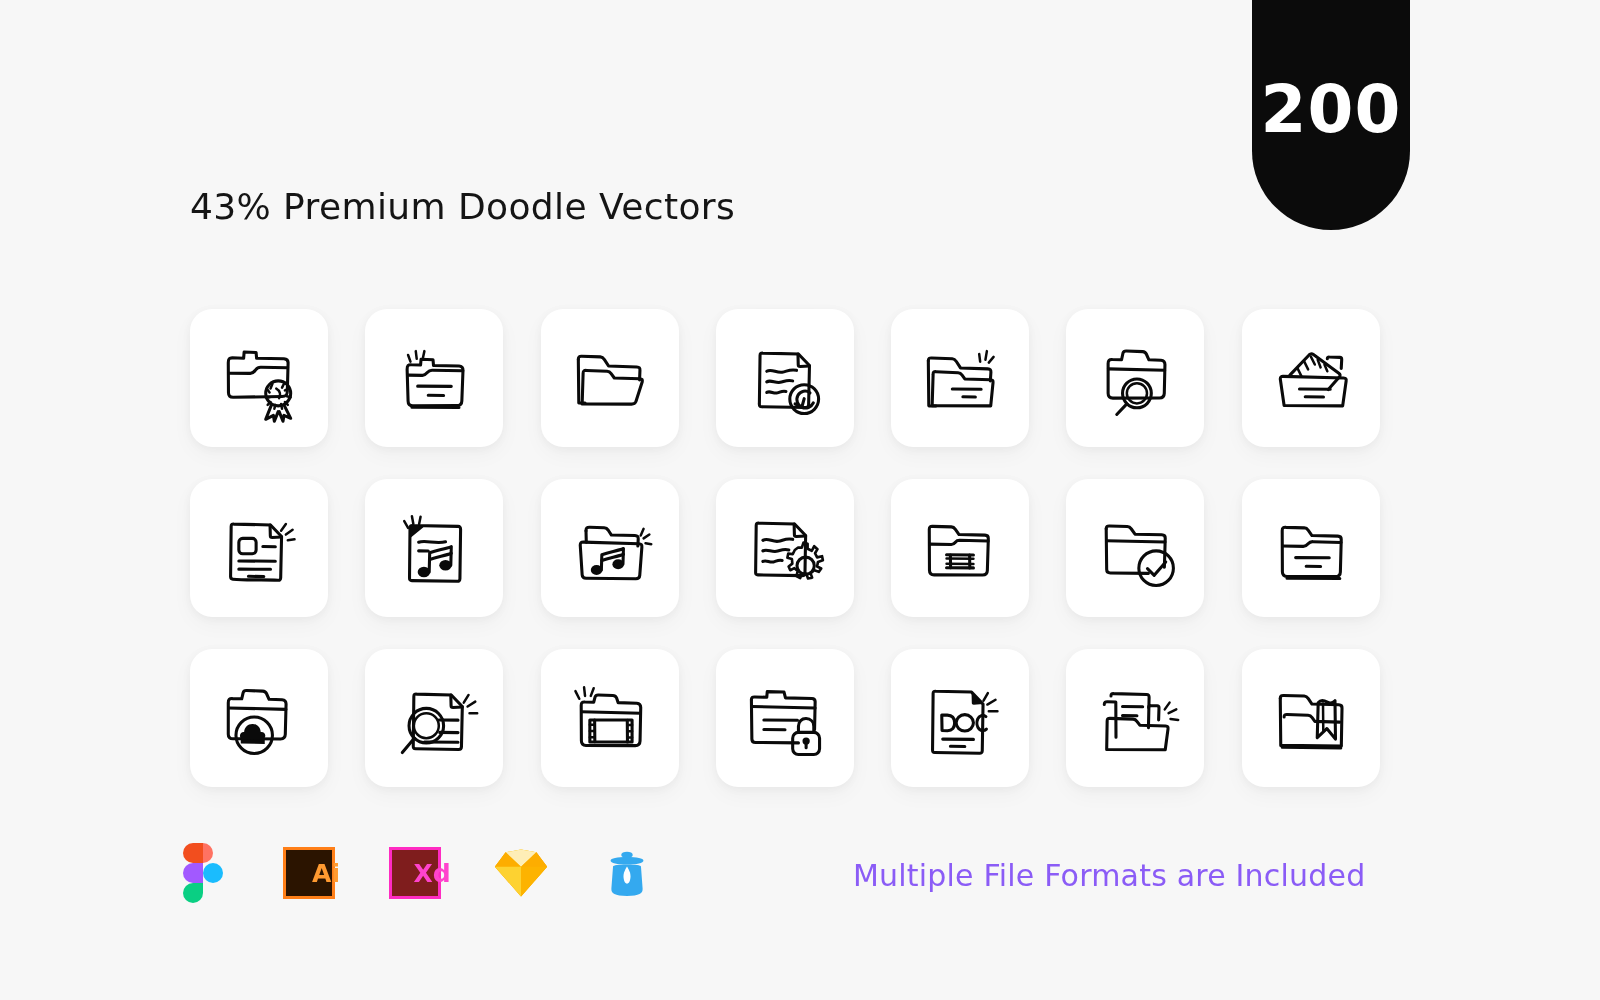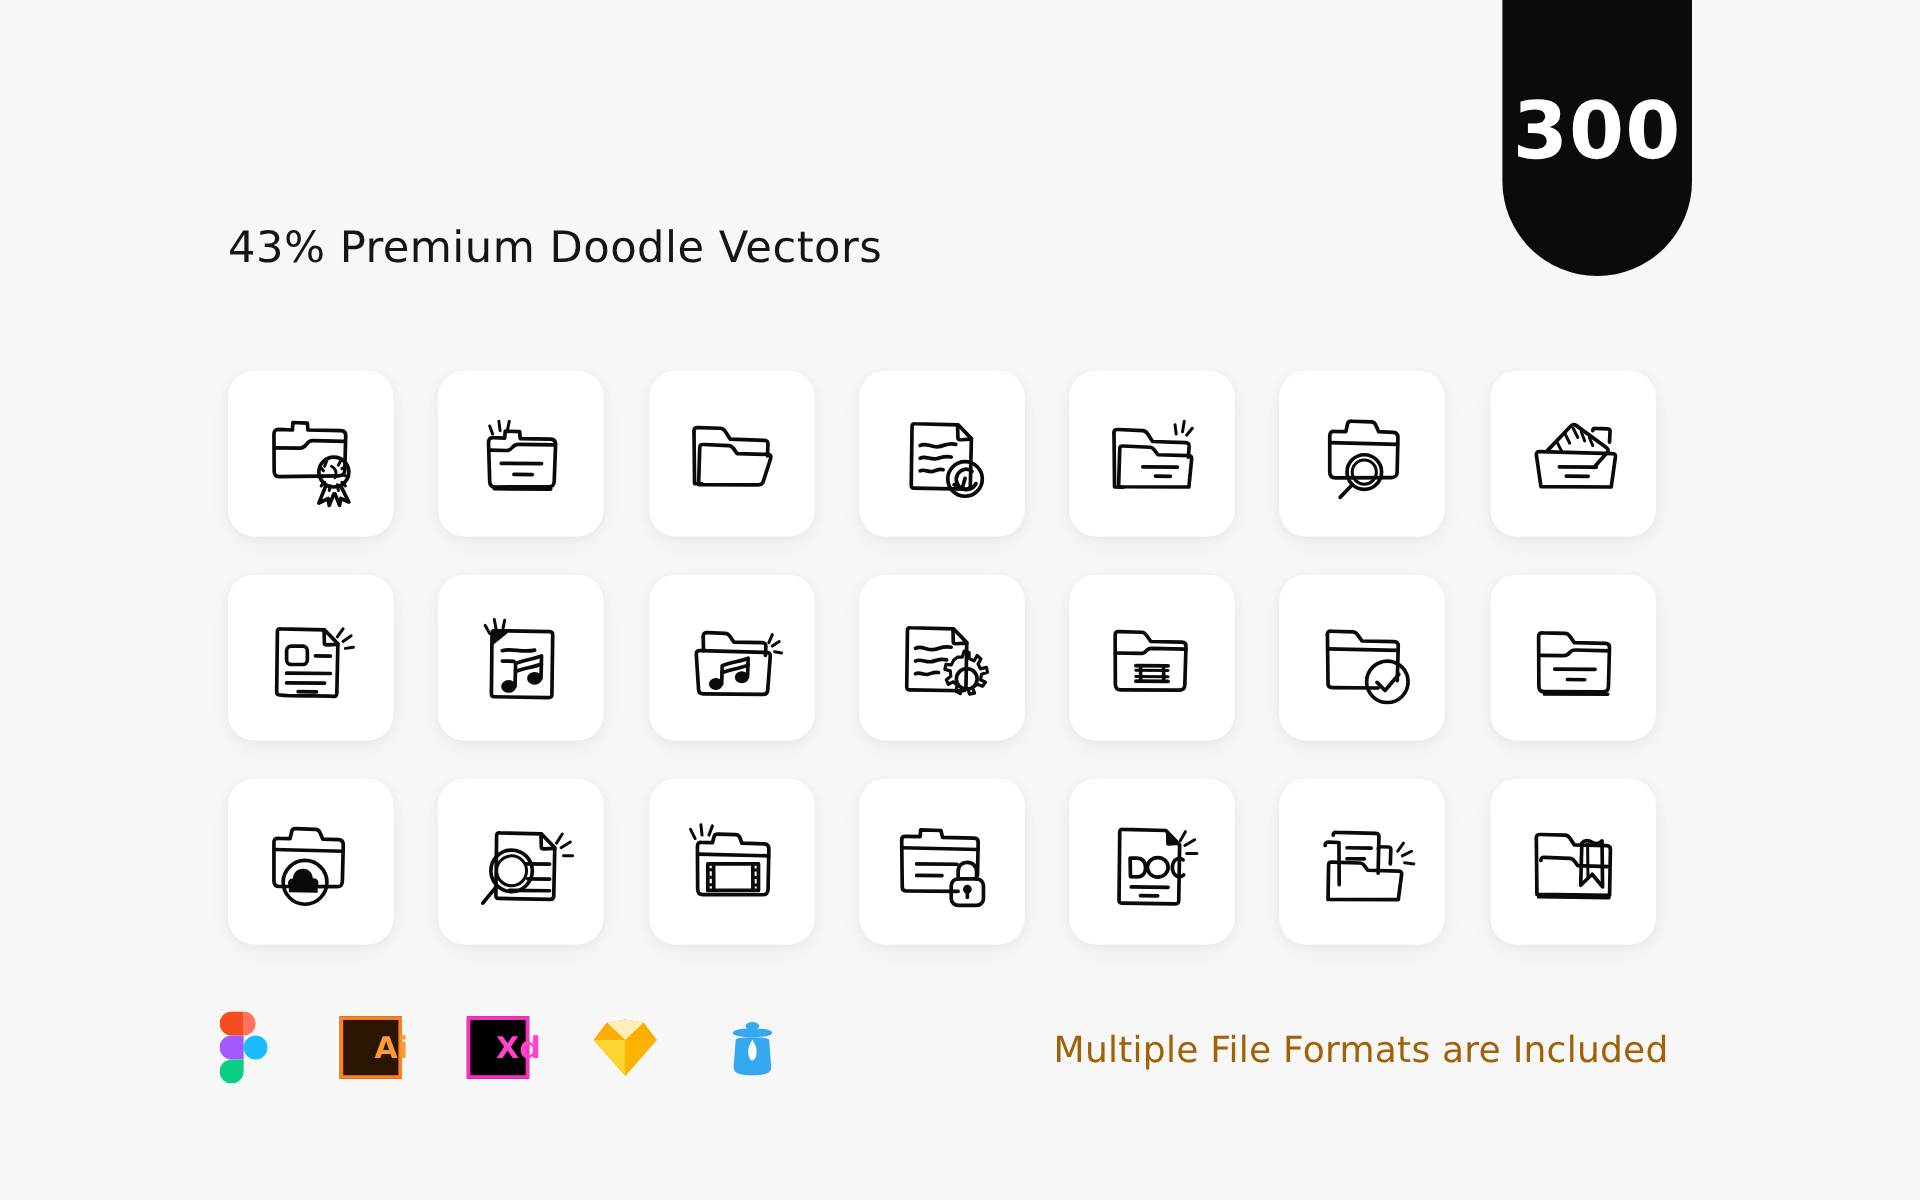--- a/index.html
+++ b/index.html
@@ -73,38 +73,37 @@
   .ink-fill{fill:#0a0a0a;stroke:none;}
 
   
   .footer{
     position:absolute;left:175px;top:845px;
     display:flex;align-items:center;gap:50px;
   }
   .logo{width:56px;height:56px;display:flex;align-items:center;justify-content:center;}
   .footer-note{
     position:absolute;left:853px;top:858px;
-    font-size:30px;color:#a16207;letter-spacing:.2px;
+    font-size:30px;color:#8b5cf6;letter-spacing:.2px;
     font-family:"DejaVu Sans","Liberation Sans",sans-serif;
-    margin-left:25px;
   }
   .adobe-tile{
     width:52px;height:52px;display:flex;align-items:center;justify-content:center;
     font-weight:700;font-size:25px;line-height:1;padding-left:34px;
   }
   .ai-tile{background:#2b1400;border:3px solid #ff7f18;color:#ff9a30;}
-  .xd-tile{background:#000000;border:3px solid #ff2bc2;color:#ff43cd;justify-content:center;}
+  .xd-tile{background:#7f1d1d;border:3px solid #ff2bc2;color:#ff43cd;justify-content:center;}
 </style>
 </head>
 <body>
 
 <div class="page">
 
   <div class="badge">
-    <span class="badge-num">300</span>
+    <span class="badge-num">200</span>
   </div>
 
   <div class="subtitle">43% Premium Doodle Vectors</div>
 
   <div class="grid">
 
     <div class="card" title="Folder with award ribbon">
       <svg viewBox="0 0 100 100">
         <path class="ink" d="M18 34 C18 30 19 29 22 29 L34 29.5 L34.5 23 L47 23.5 L47.5 29.5 L76 30 C79 30.2 80.5 31.5 80.3 34.5 L79.5 64 C79.4 68 78 69.2 74 69.3 L23 70 C19.5 70 18.2 68.5 18.2 65 Z"></path>
         <path class="ink" d="M18.6 45 L41 45.2 C44 45.2 45 43.5 46.5 41.5 C48 39.5 49 38.7 52 38.8 L79.8 39.4"></path>

